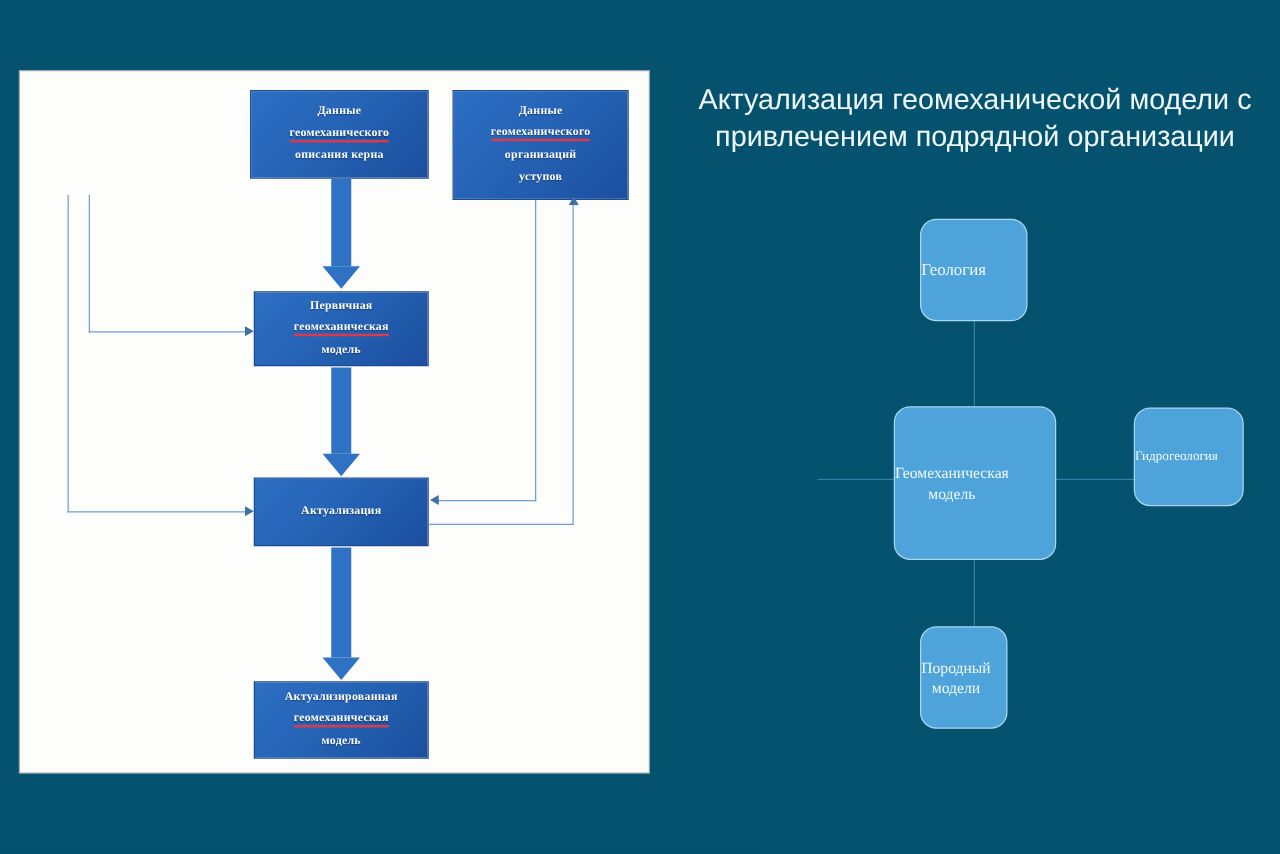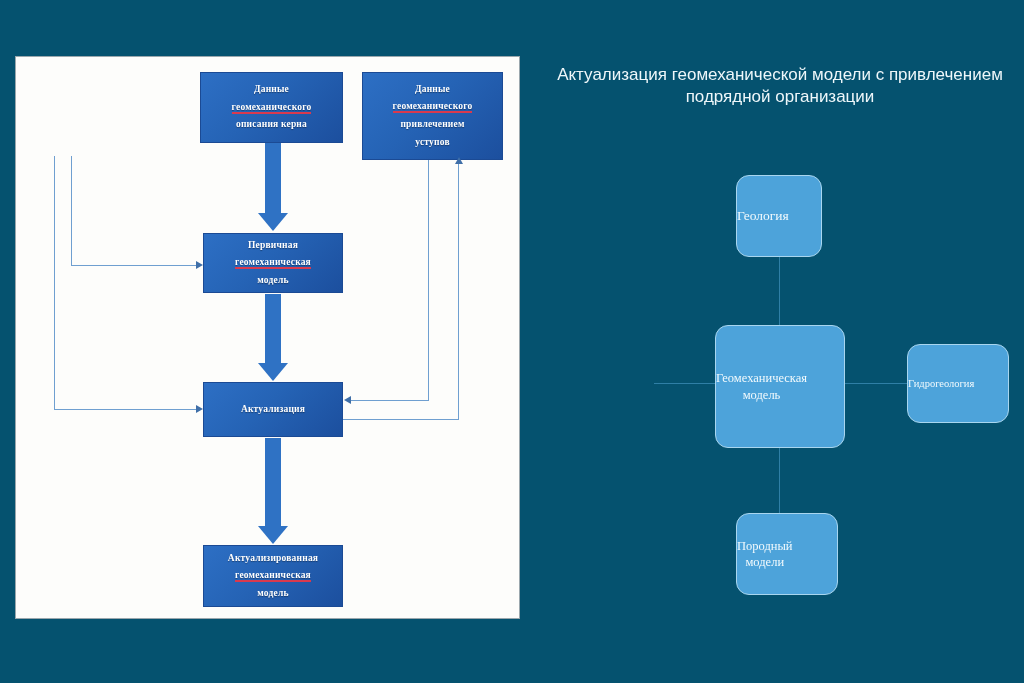--- a/index.html
+++ b/index.html
@@ -108,21 +108,21 @@
   .arrowhead.up    { border-left: 4px solid transparent; border-right: 4px solid transparent; border-bottom: 7px solid #3f6fa8; }
 
   
   #right-title {
     position: absolute;
     left: 552px;
     top: 64px;
     width: 456px;
     color: #eef7fa;
     font-family: "Liberation Sans", sans-serif;
-    font-size: 17px;
+    font-size: 23px;
     line-height: 1.32;
     text-align: center;
     font-weight: normal;
   }
 
   #mindmap { position: absolute; left: 540px; top: 150px; width: 484px; height: 470px; }
 
   .node {
     position: absolute;
     background: #4da3da;
@@ -133,22 +133,22 @@
     text-align: center;
     display: flex;
     align-items: center;
     box-sizing: border-box;
     line-height: 1.3;
     z-index: 2;
   }
   #node-geology  { left: 196px; top: 25px;  width: 86px;  height: 82px;  font-size: 13.5px; }
   #node-center   { left: 175px; top: 175px; width: 130px; height: 123px; font-size: 12.5px; }
   #node-structure{ left: 28px;  top: 194px; width: 88px;  height: 79px;  font-size: 13px; }
-  #node-hydro    { left: 367px; top: 194px; width: 102px;  height: 79px;  font-size: 10.5px; }
-  #node-massif   { left: 196px; top: 363px; width: 102px;  height: 82px;  font-size: 12.5px; font-family: Liberation Serif, serif; }
+  #node-hydro    { left: 367px; top: 176px; width: 88px;  height: 79px;  font-size: 10.5px; }
+  #node-massif   { left: 196px; top: 351px; width: 70px;  height: 82px;  font-size: 12.5px; font-family: Liberation Serif, serif; }
 
   .link { position: absolute; background: #2f7fa6; z-index: 1; }
   .link.v { width: 1px; }
   .link.h { height: 1px; }
 
   #link-geology   { left: 239px; top: 105px; height: 72px; }
   #link-structure { left: 114px; top: 233px; width: 63px; }
   #link-hydro     { left: 303px; top: 233px; width: 66px; }
   #link-massif    { left: 239px; top: 296px; height: 69px; }
 </style>
@@ -162,21 +162,21 @@
 
     <div class="flow-box" id="box-core">
       <span class="ln">Данные</span>
       <span class="ln"><span class="sp">геомеханического</span></span>
       <span class="ln">описания керна</span>
     </div>
 
     <div class="flow-box" id="box-bench">
       <span class="ln">Данные</span>
       <span class="ln"><span class="sp">геомеханического</span></span>
-      <span class="ln">привлечением</span>
+      <span class="ln">организаций</span>
       <span class="ln">уступов</span>
     </div>
 
     <div class="flow-box" id="box-primary">
       <span class="ln">Первичная</span>
       <span class="ln"><span class="sp">геомеханическая</span></span>
       <span class="ln">модель</span>
     </div>
 
     <div class="flow-box" id="box-actual">

